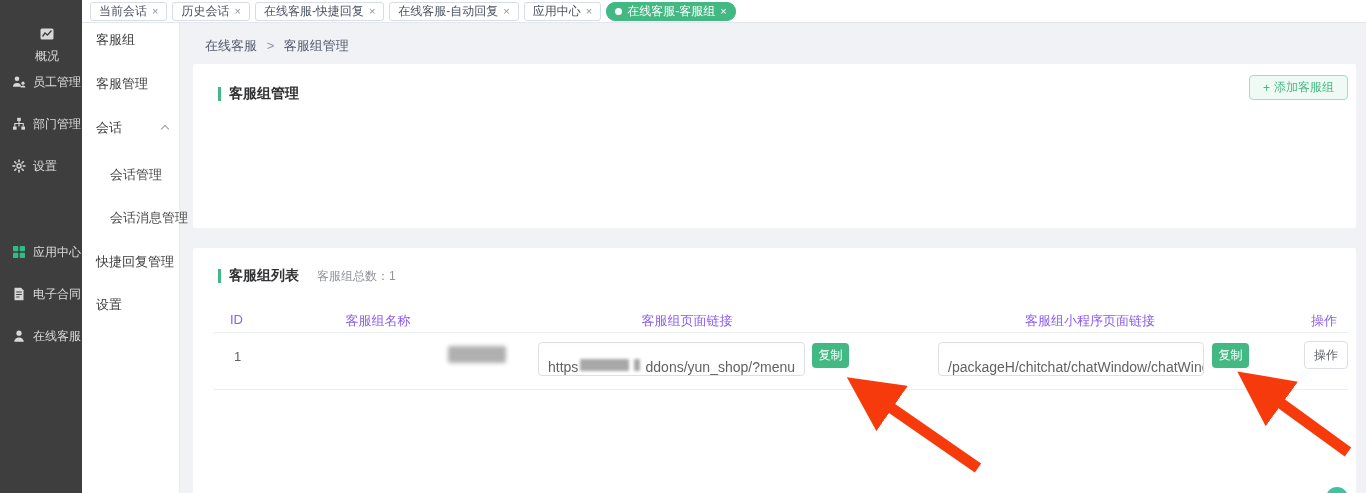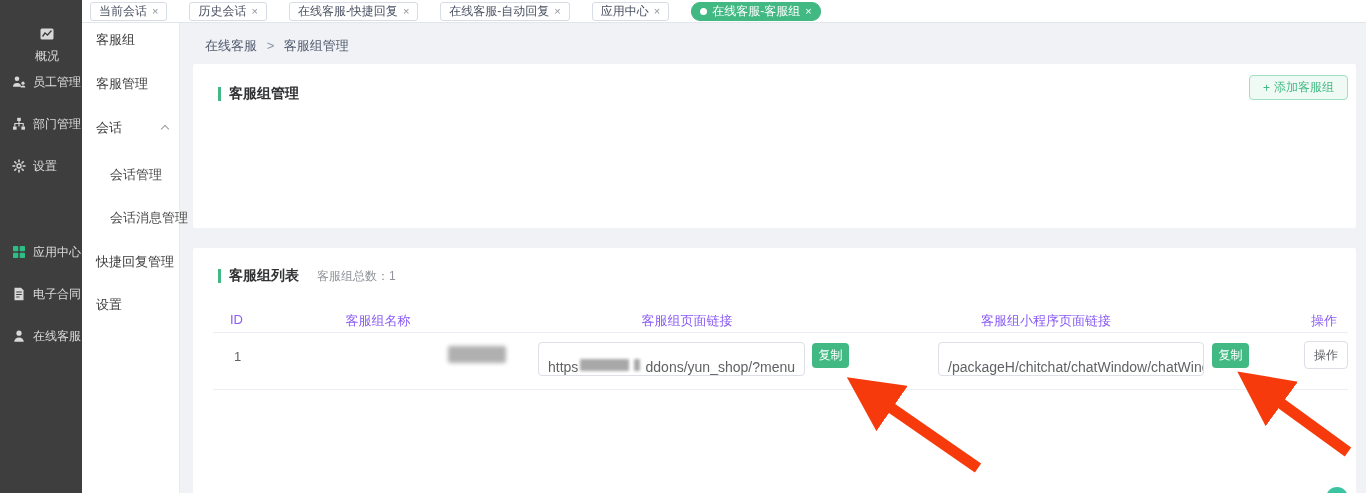--- a/index.html
+++ b/index.html
@@ -24,21 +24,21 @@
   }
   .ds-item:nth-child(1){ margin-top:27px;flex-direction:column; }
   .ds-item + .ds-item { margin-top:16px; }
   .ds-item.group-gap { margin-top:60px; }
   .ds-icon { width:14px; height:14px; flex:0 0 14px; }
 
   
   .tab-bar {
     position:absolute; left:82px; top:0; right:0; height:23px;
     background:#fff; border-bottom:1px solid #e2e5ea;
-    display:flex; align-items:center; gap:22px; padding-left:8px;
+    display:flex; align-items:center; gap:5px; padding-left:8px;
     z-index:5; white-space:nowrap;
   }
   .tab {
     display:inline-flex; align-items:center; gap:5px;
     height:19px; padding:0 8px;
     border:1px solid #d8dce5; border-radius:3px; background:#fff;
     font-size:12px; color:#495060; cursor:pointer;
   }
   .tab .close { font-size:11px; color:#909399; line-height:1; }
   .tab.active { background:#42b983; border-color:#42b983; color:#fff;border-radius:9px; }
@@ -262,21 +262,21 @@
   <section class="card card2">
     <div class="section-head" style="top:19px">
       <span class="green-bar"></span>
       <span class="section-title">客服组列表</span>
       <span class="count-label">客服组总数：1</span>
     </div>
 
     <div class="th" style="left:37px">ID</div>
     <div class="th centered" style="left:185px">客服组名称</div>
     <div class="th centered" style="left:494px">客服组页面链接</div>
-    <div class="th centered" style="left:853px">客服组小程序页面链接</div>
+    <div class="th centered" style="left:897px">客服组小程序页面链接</div>
     <div class="th centered" style="left:1131px">操作</div>
     <div class="divider" style="top:84px"></div>
 
     <div class="td" style="left:41px; top:101px">1</div>
     <div class="name-blur"></div>
 
     <div class="link-input" style="left:345px; width:267px">
       <span>https</span>
       <span class="blur-block" style="width:86px;height:12px;margin:0 5px 0 2px"></span>
       <span class="blur-block" style="width:10px;height:12px;margin-right:6px"></span>

